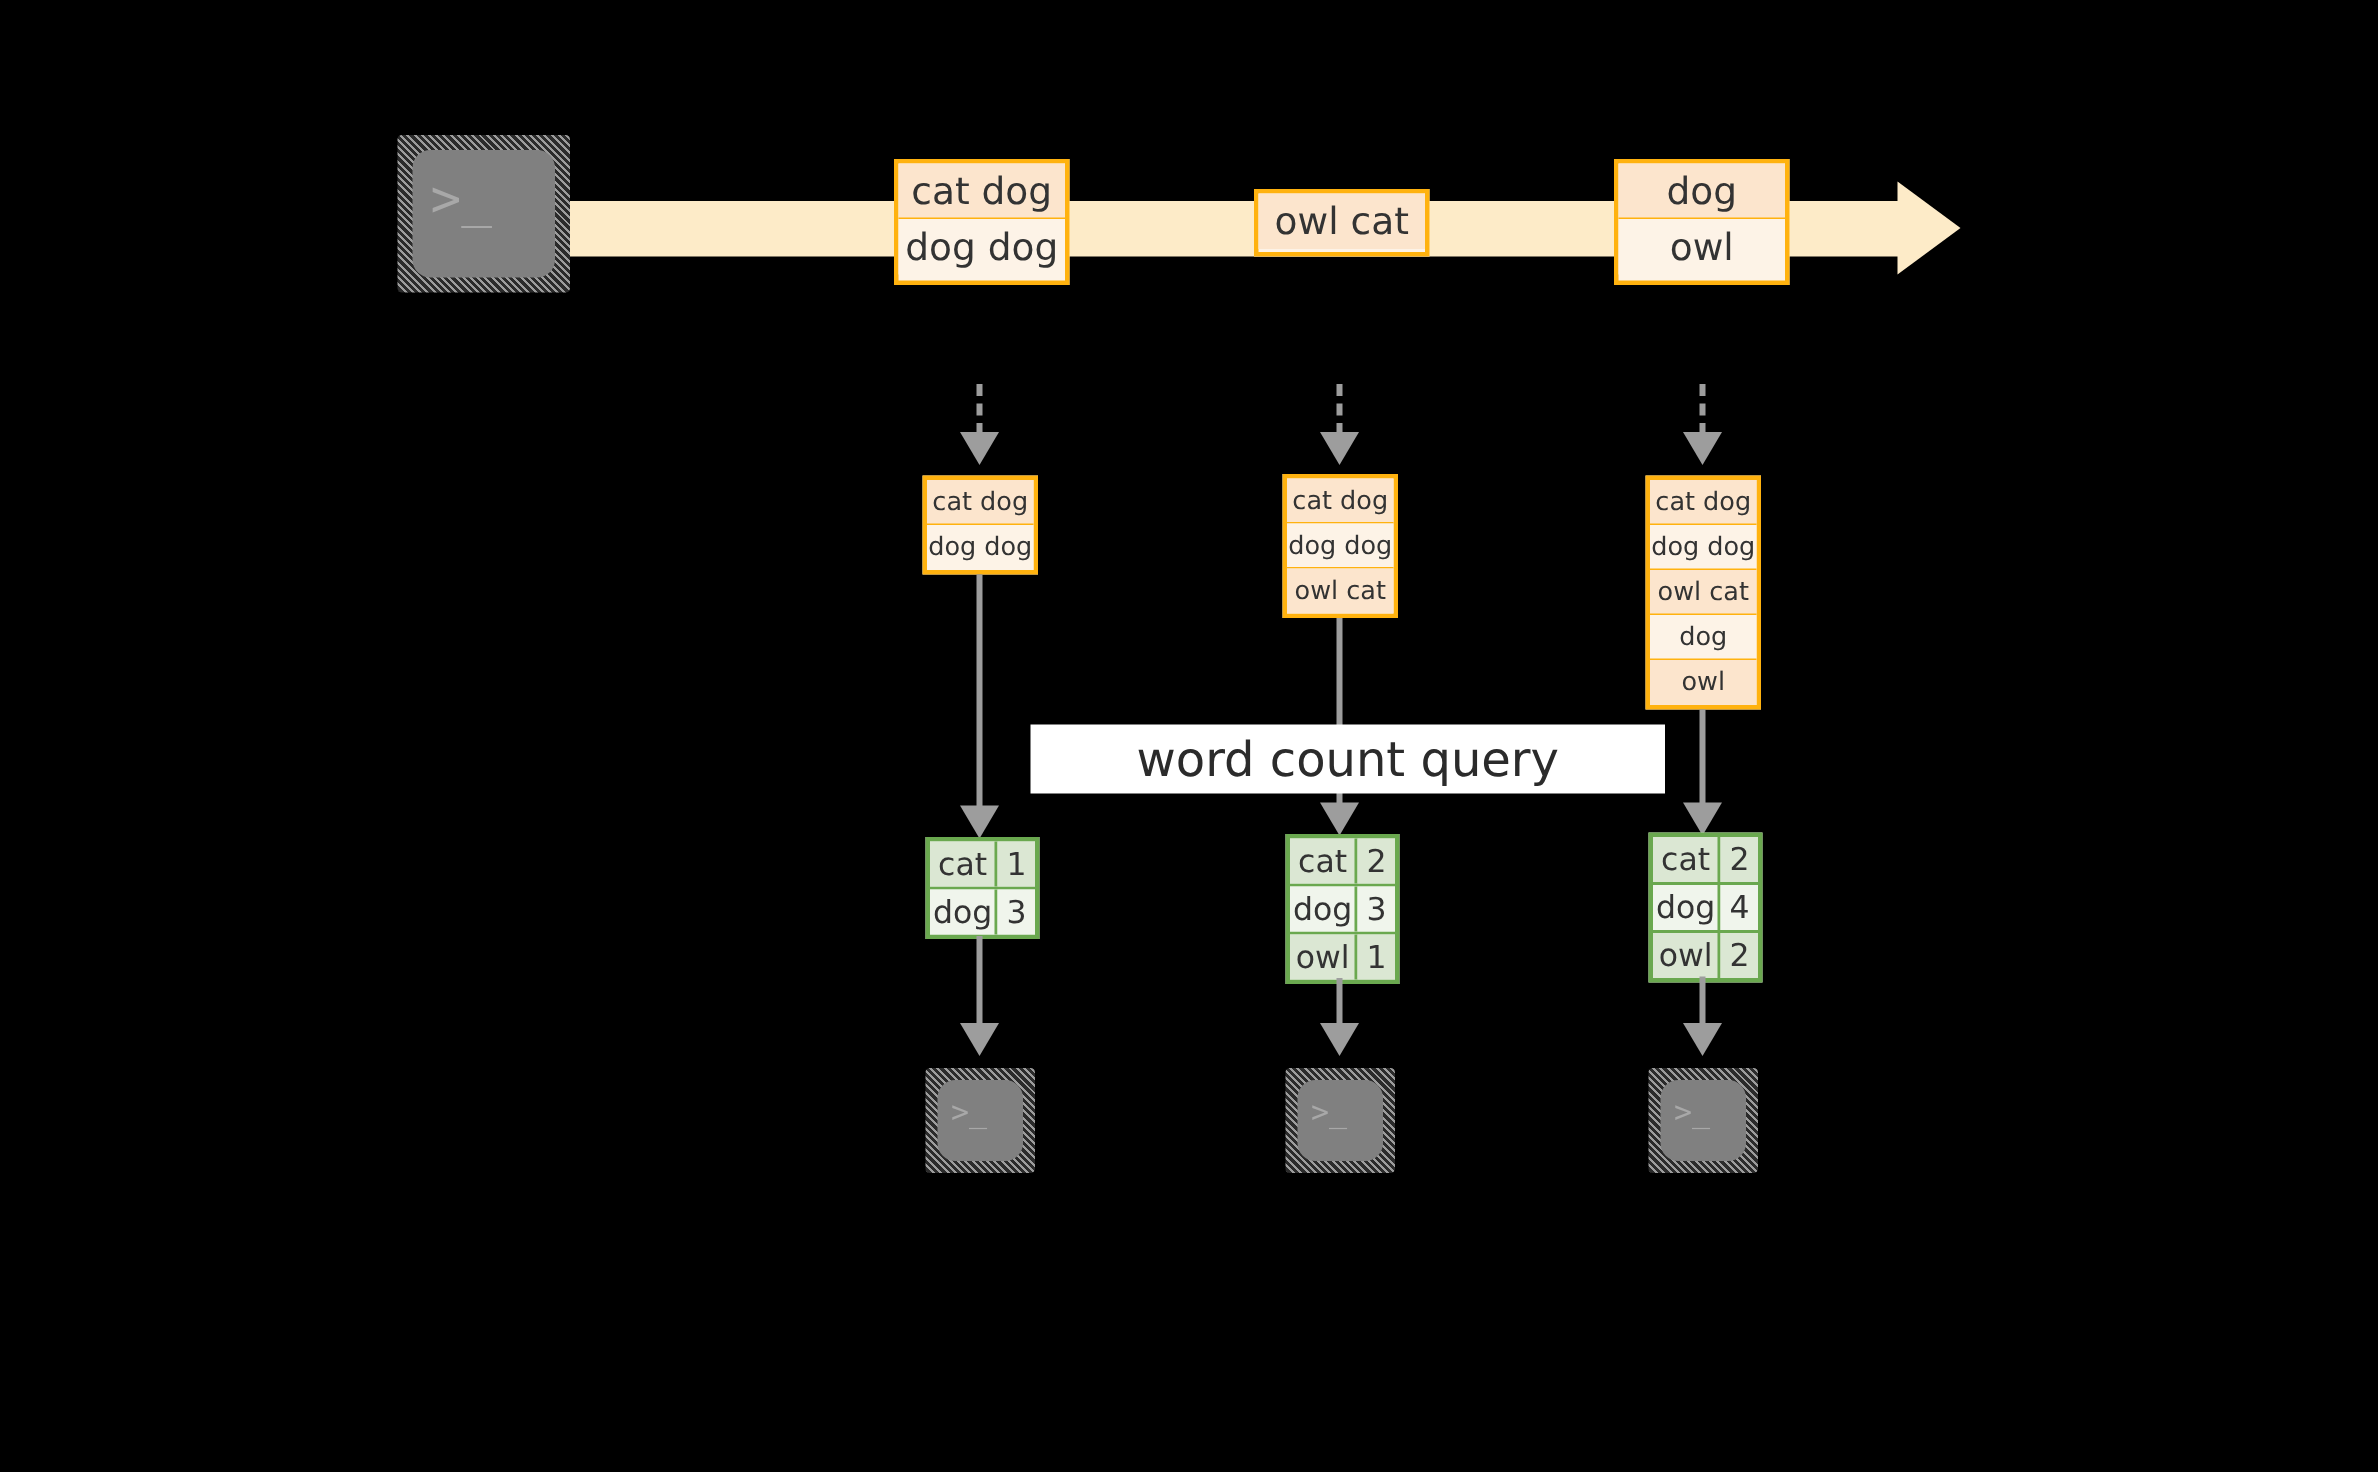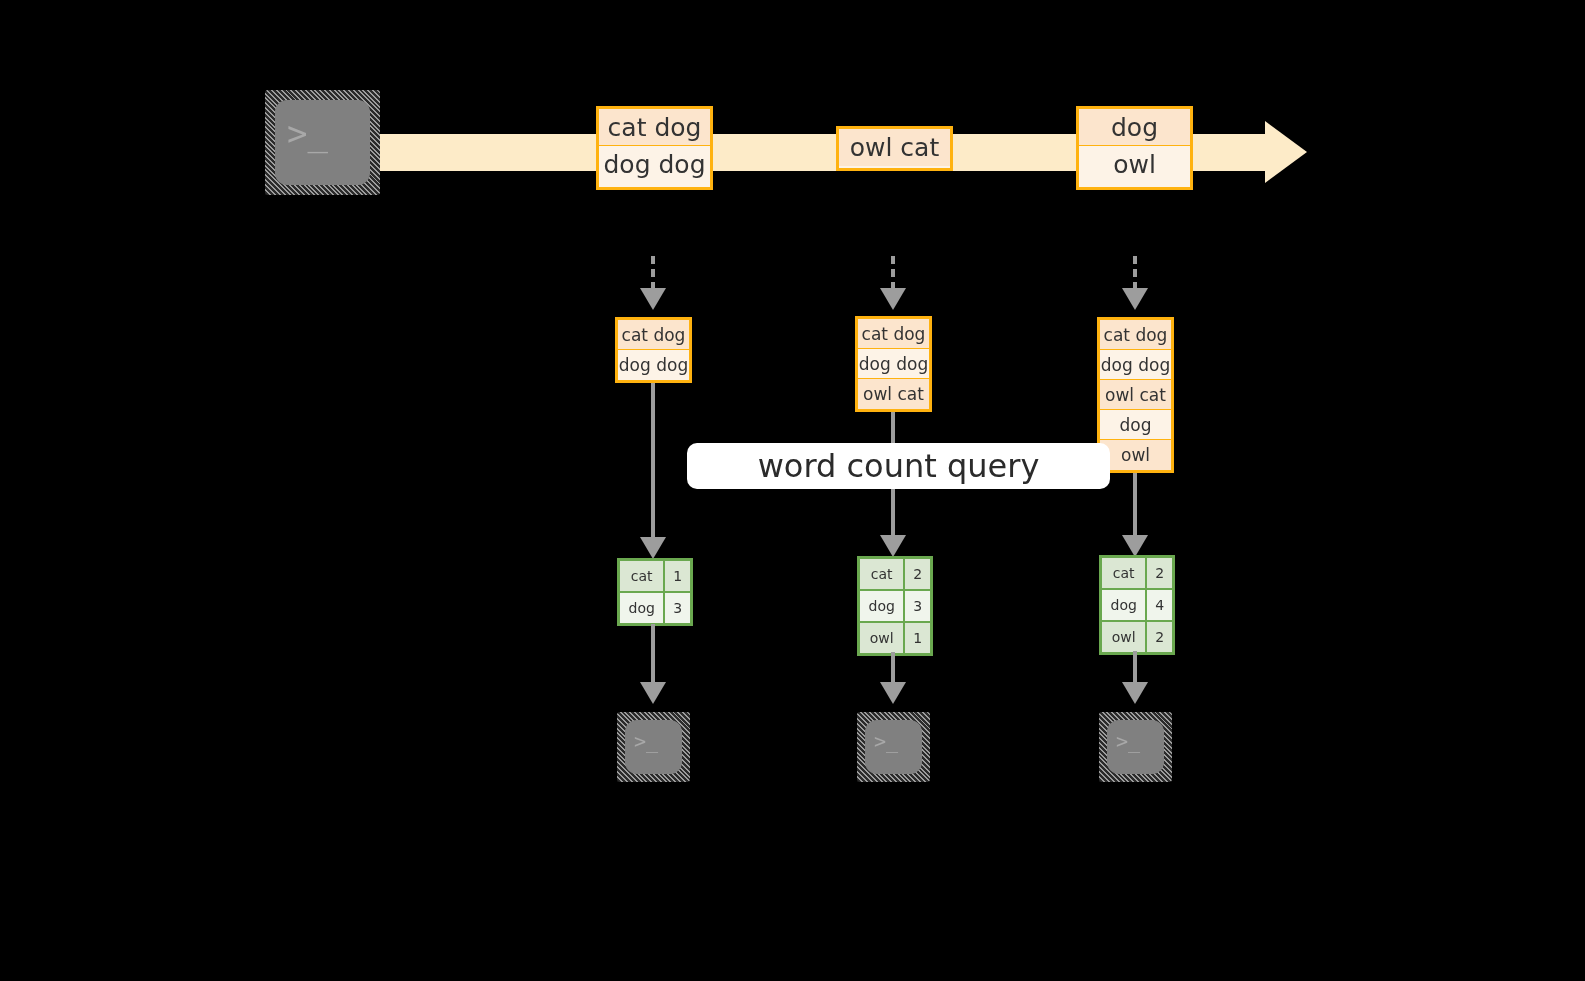--- a/index.html
+++ b/index.html
@@ -107,21 +107,21 @@
   }
   .res .trow:last-child { border-bottom: none; }
   .res .trow.shade .cell { background: #dbe7d3; }
   .res .trow.plain .cell { background: #f0f5ec; }
   .res .cell {
     box-sizing: border-box;
     display: flex;
     align-items: center;
     justify-content: center;
     color: #333333;
-    font-size: 14px;
+    font-size: 21px;
     white-space: nowrap;
   }
   .res .cell.word { width: 48px; border-right: 2px solid #6aa84f; }
   .res .cell.count { width: 26px; }
 
   
   .vline {
     position: absolute;
     width: 4px;
     background: #9d9d9d;
@@ -285,15 +285,15 @@
     <div class="vline" style="left:1133px; top:651px; height:35px;"></div>
     <div class="vhead" style="left:1122px; top:682px;"></div>
 
     <div class="term small" style="left:1099px; top:712px; width:73px; height:70px;">
       <div class="hatch"></div>
       <div class="body"></div>
       <div class="prompt">&gt;_</div>
     </div>
   </div>
 
-  <div class="qlabel" style="left:687px; top:443px; width:423px; height:46px;border-radius:10px;">word count query</div>
+  <div class="qlabel" style="left:687px; top:483px; width:423px; height:46px;">word count query</div>
 
 </div>
 
 </body></html>

